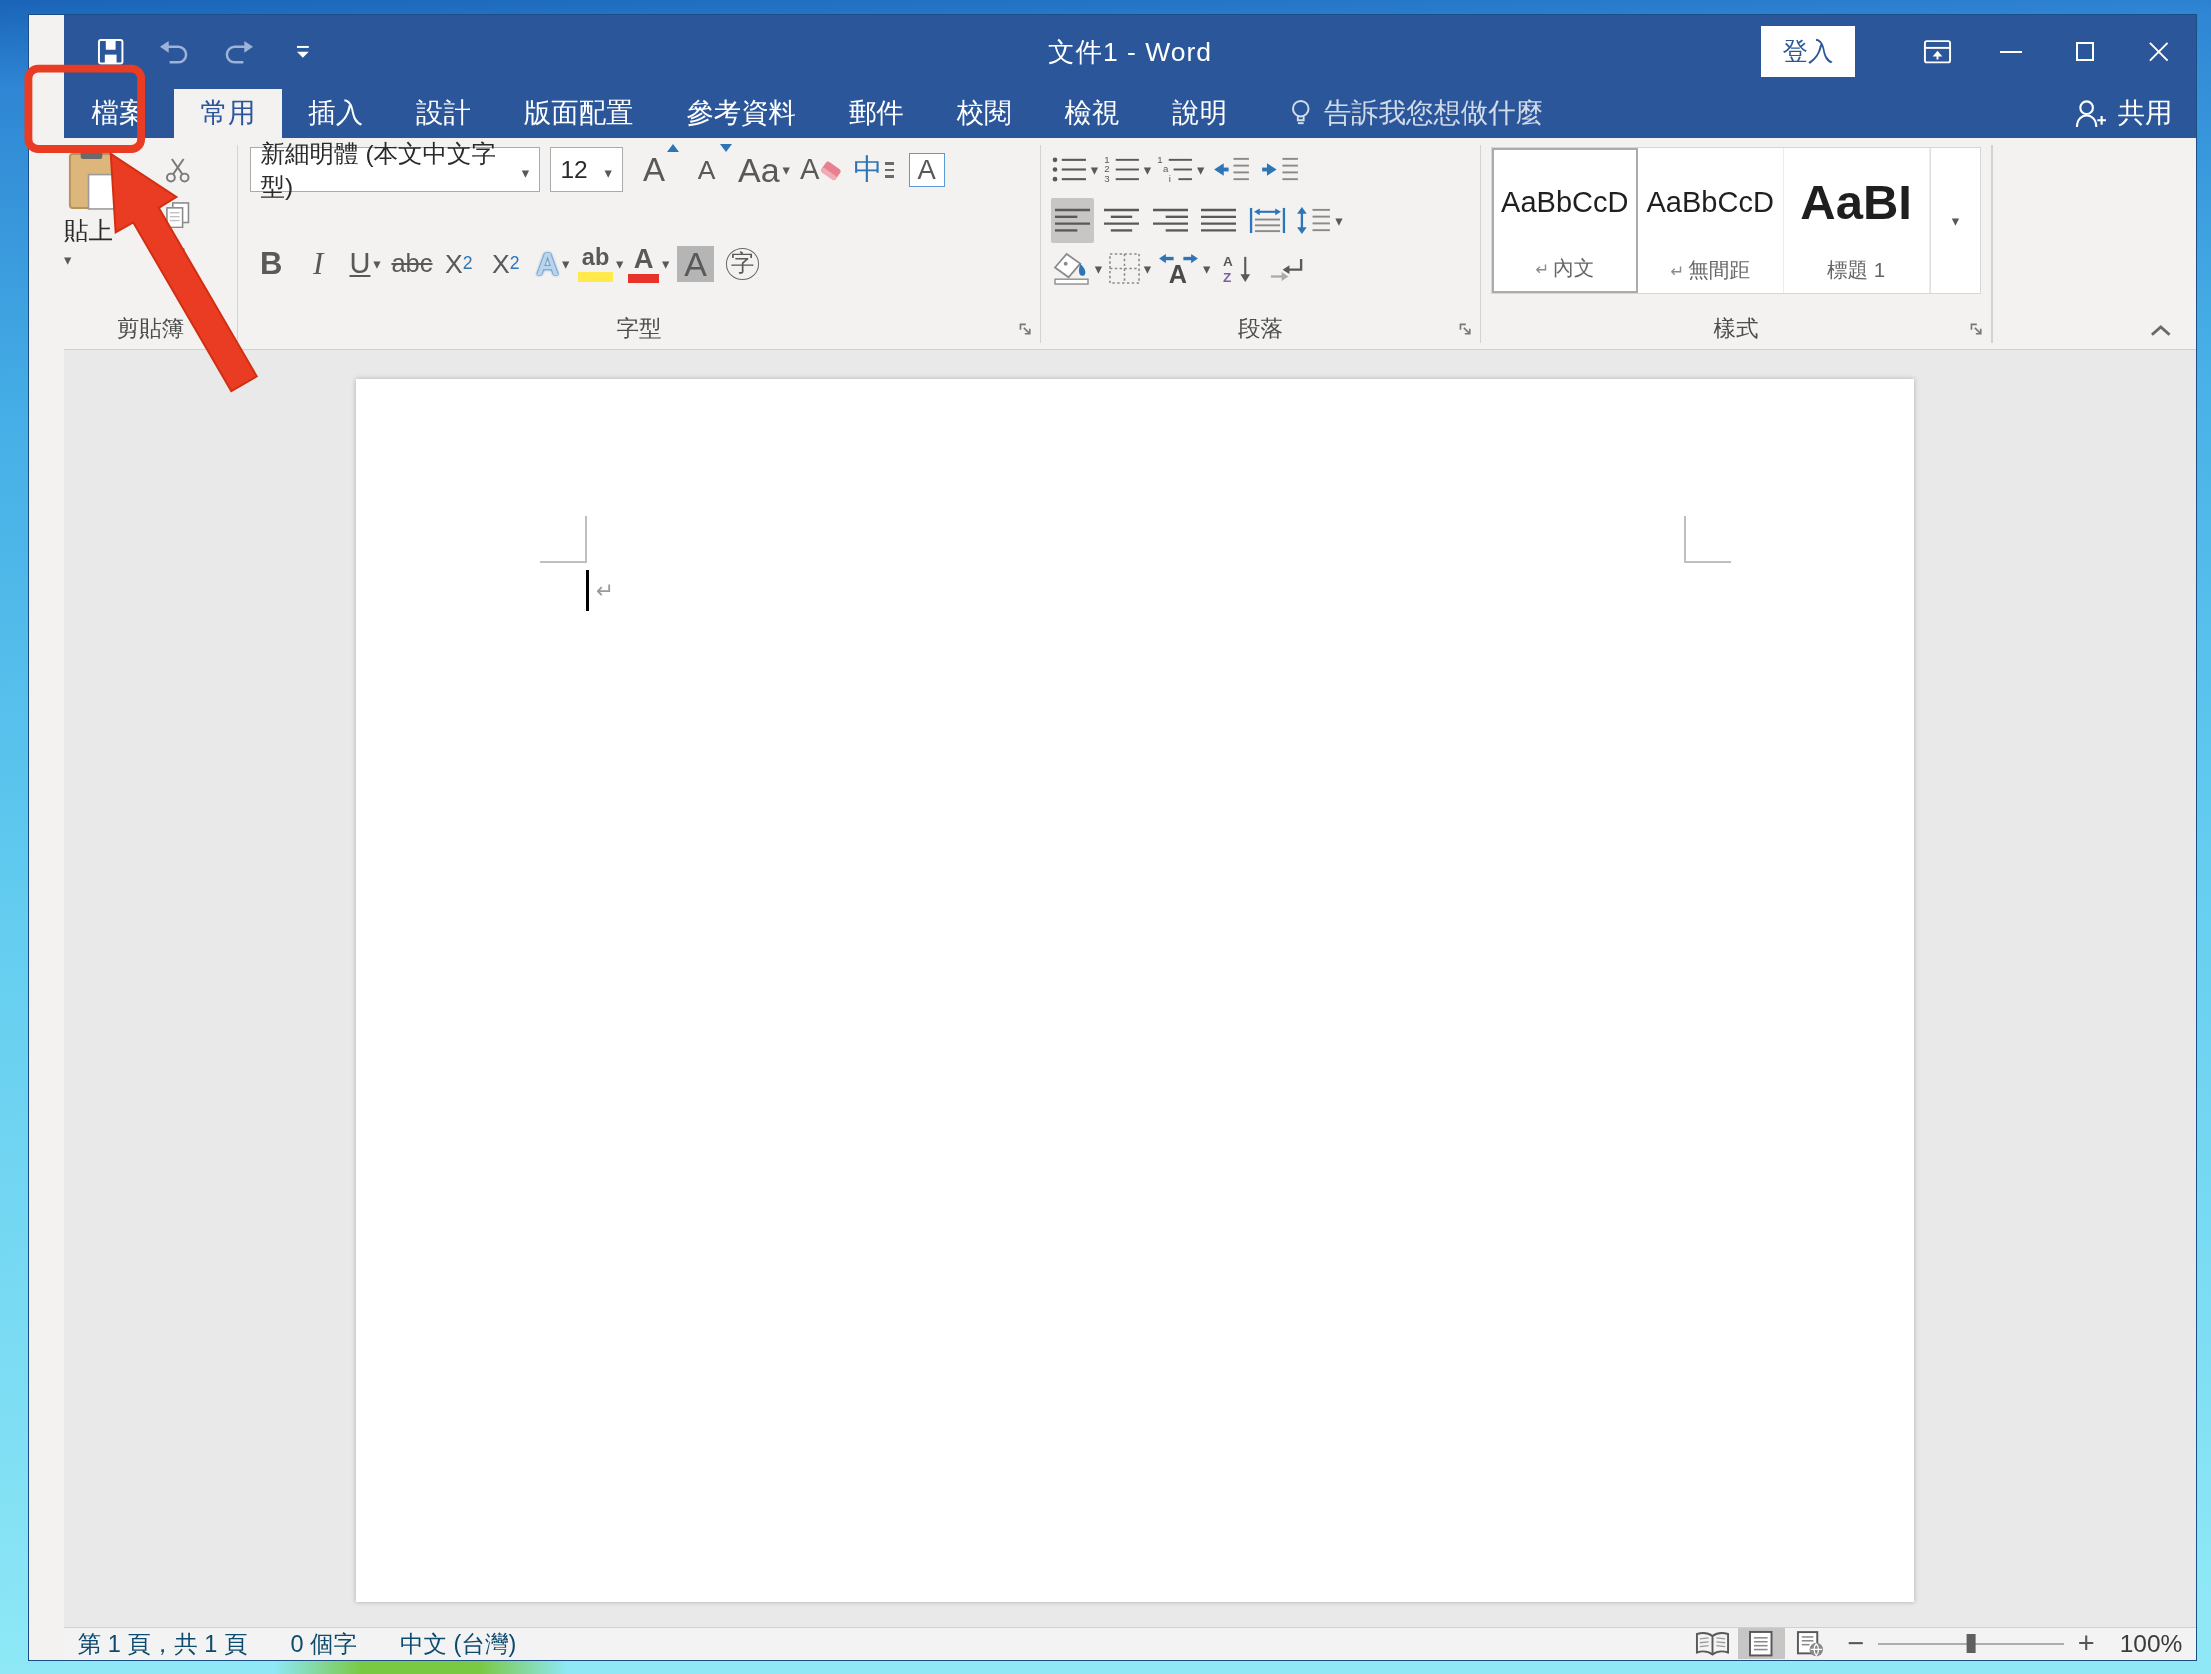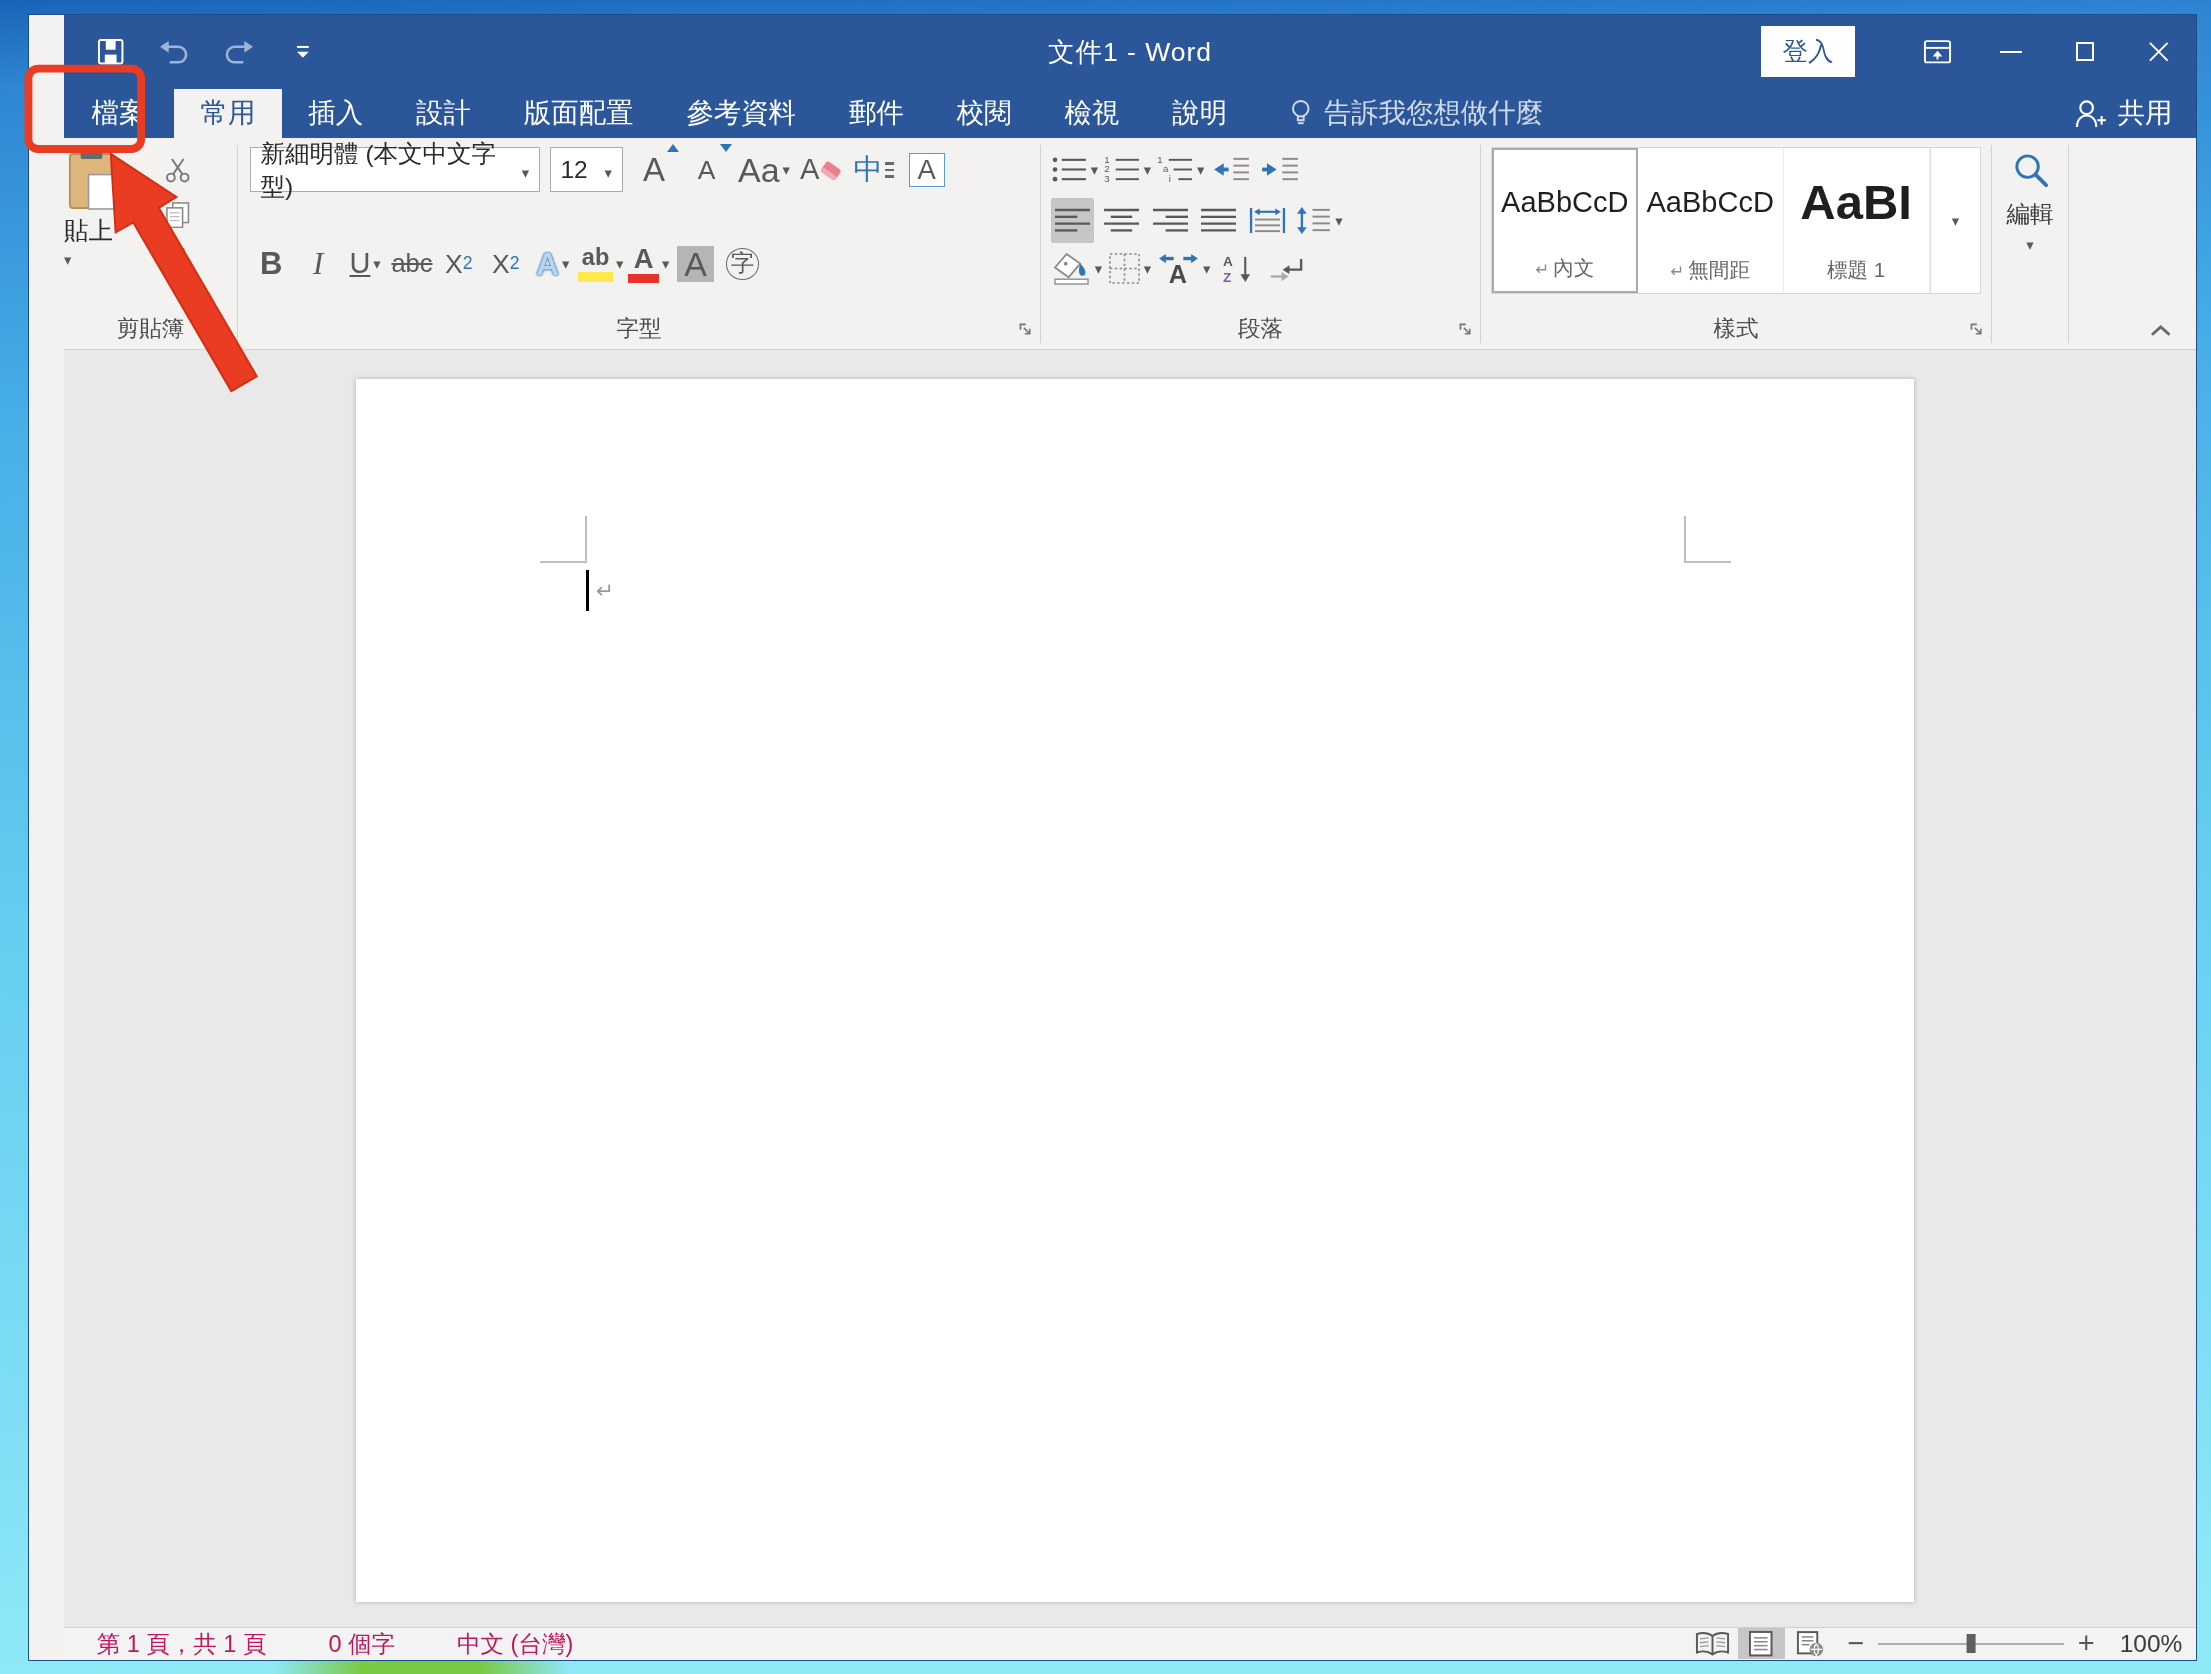--- a/index.html
+++ b/index.html
@@ -108,21 +108,21 @@
   .docarea { flex:1; background:#e9e9e9; position:relative; overflow:hidden; }
   .page { position:absolute; left:292px; top:29px; width:1558px; height:1223px; background:#fff; box-shadow:0 0 4.9px rgba(0,0,0,0.25); }
   .cropmark { position:absolute; width:47px; height:47px; top:137px; }
   .cm-left { left:184px; border-right:2px solid #bfbfbf; border-bottom:2px solid #bfbfbf; }
   .cm-right { left:1328px; border-left:2px solid #bfbfbf; border-bottom:2px solid #bfbfbf; }
   .cursor { position:absolute; left:230px; top:191px; width:2.5px; height:41px; background:#000; }
   .pmark { position:absolute; left:240px; top:199px; font-size:21.6px; color:#9a9a9a; }
 
   
   .statusbar { height:33px; background:#f3f3f3; border-top:1px solid #d2d0ce; flex:0 0 auto; display:flex; align-items:center; padding:0 13.7px; font-size:23.5px; color:#3b3b3b; }
-  .sb-item { background:none; border:none; font-size:23.5px; color:#be185d; margin-right:43px; cursor:pointer; font-family:inherit; white-space:nowrap;margin-left:19px; }
+  .sb-item { background:none; border:none; font-size:23.5px; color:#0c4a6e; margin-right:43px; cursor:pointer; font-family:inherit; white-space:nowrap; }
   .sb-right { margin-left:auto; display:flex; align-items:center; gap:13.7px; }
   .views { display:flex; gap:2px; }
   .view-btn { background:none; border:none; width:47px; height:31px; display:flex; align-items:center; justify-content:center; cursor:pointer; }
   .view-btn.sel { background:#c8c6c4; }
   .zoombtn { background:none; border:none; font-size:29px; color:#565656; cursor:pointer; font-family:inherit; line-height:1; }
   .slider { position:relative; width:186px; height:21.6px; cursor:pointer; }
   .slider .track { position:absolute; left:0; right:0; top:9.8px; height:2px; background:#adadad; }
   .slider .thumb { position:absolute; left:50%; top:1px; width:8.8px; height:19.6px; background:#5f5f5f; transform:translateX(-50%); }
   .zoom-level { font-size:24.5px; width:74px; text-align:right; color:#3b3b3b; }
 
@@ -583,30 +583,20 @@
         <button class="launcher">
           <svg width="14.7" height="14.7" viewBox="0 0 15 15">
               <path d="M2.5 8 V2.5 H8" fill="none" stroke="#767676" stroke-width="1.7"></path>
               <path d="M6 6 L12 12 M12 7 V12 H7" fill="none" stroke="#767676" stroke-width="1.7"></path>
             </svg>
         </button>
       </div>
 
       <div class="vdiv"></div>
 
-      <div class="group g-edit">
-        <button class="edit-btn">
-          <svg width="41" height="41" viewBox="0 0 42 42">
-              <circle cx="18" cy="16" r="11" fill="none" stroke="#2e75b5" stroke-width="3"></circle>
-              <line x1="26" y1="24" x2="37" y2="35" stroke="#2e75b5" stroke-width="4" stroke-linecap="round"></line>
-            </svg>
-          <span class="edit-label">編輯</span>
-          <span class="caret-solo"></span>
-        </button>
-      </div>
 
       <div class="vdiv"></div>
 
       <button class="collapse-btn">
         <svg width="23.5" height="13.7" viewBox="0 0 24 14">
             <polyline points="3,11 12,3 21,11" fill="none" stroke="#6a6a6a" stroke-width="3"></polyline>
           </svg>
       </button>
     </div>
 

